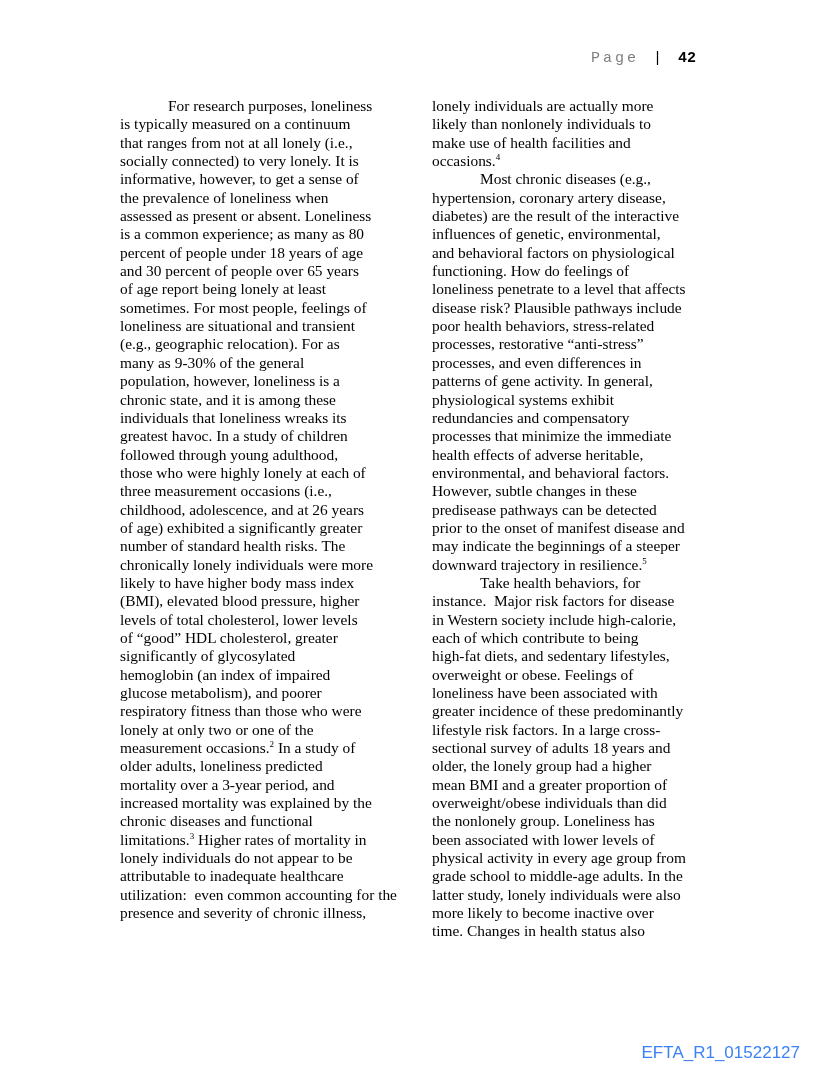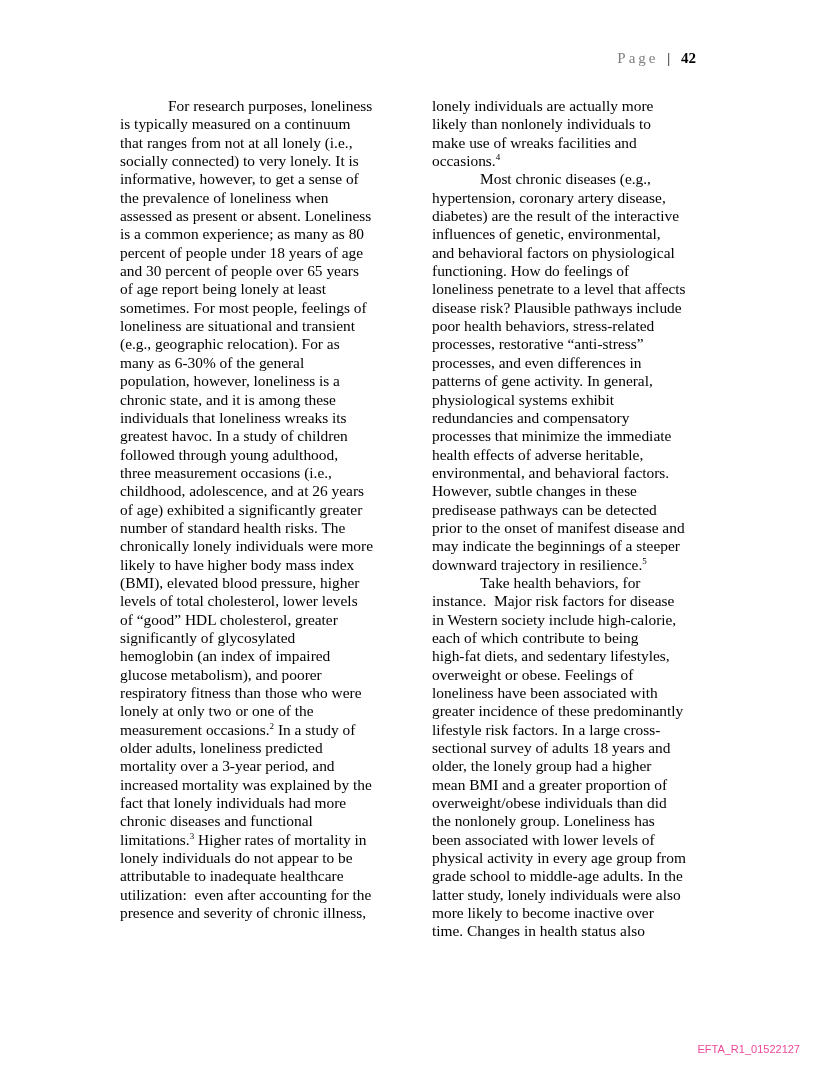--- a/index.html
+++ b/index.html
@@ -1,36 +1,36 @@
 <!DOCTYPE html>
 <html><head>
   <meta charset="utf-8">
   <style>
     html, body { margin: 0; padding: 0; background: #ffffff; }
     body { width: 816px; height: 1073px; position: relative; overflow: hidden; }
     .page-header {
       position: absolute; top: 50px; right: 120px;
-      font-family: Liberation Serif, serif; font-size: 15px; color: #7f7f7f;
+      font-family: Liberation Mono, monospace; font-size: 15px; color: #7f7f7f;
       letter-spacing: 3px;
     }
     .page-header .sep { color: #000; letter-spacing: 0; margin-left: 2px; }
     .page-header .num { color: #000; font-weight: bold; letter-spacing: 0; margin-left: 4px; }
     .col {
       position: absolute; top: 97px; width: 290px;
       font-family: "Liberation Serif", serif; font-size: 15.4px; line-height: 18.35px;
       color: #000;
     }
     .col-left { left: 120px; }
     .col-right { left: 432px; }
     .line { white-space: pre; display: block; }
     .indent { padding-left: 48px; }
     sup { font-size: 9px; line-height: 0; vertical-align: super; }
     .footer-id {
       position: absolute; right: 16px; top: 1043px;
-      font-family: "Liberation Sans", sans-serif; font-size: 11px; color: #ec4899;
+      font-family: "Liberation Sans", sans-serif; font-size: 17px; color: #3b82f6;
     }
   </style>
 </head>
 <body>
 
 <div class="page-header">
   <span>Page</span>
   <span class="sep">|</span>
   <span class="num">42</span>
 </div>
@@ -43,57 +43,57 @@
   <span class="line">informative, however, to get a sense of</span>
   <span class="line">the prevalence of loneliness when</span>
   <span class="line">assessed as present or absent. Loneliness</span>
   <span class="line">is a common experience; as many as 80</span>
   <span class="line">percent of people under 18 years of age</span>
   <span class="line">and 30 percent of people over 65 years</span>
   <span class="line">of age report being lonely at least</span>
   <span class="line">sometimes. For most people, feelings of</span>
   <span class="line">loneliness are situational and transient</span>
   <span class="line">(e.g., geographic relocation). For as</span>
-  <span class="line">many as 6-30% of the general</span>
+  <span class="line">many as 9-30% of the general</span>
   <span class="line">population, however, loneliness is a</span>
   <span class="line">chronic state, and it is among these</span>
   <span class="line">individuals that loneliness wreaks its</span>
   <span class="line">greatest havoc. In a study of children</span>
   <span class="line">followed through young adulthood,</span>
+  <span class="line">those who were highly lonely at each of</span>
   <span class="line">three measurement occasions (i.e.,</span>
   <span class="line">childhood, adolescence, and at 26 years</span>
   <span class="line">of age) exhibited a significantly greater</span>
   <span class="line">number of standard health risks. The</span>
   <span class="line">chronically lonely individuals were more</span>
   <span class="line">likely to have higher body mass index</span>
   <span class="line">(BMI), elevated blood pressure, higher</span>
   <span class="line">levels of total cholesterol, lower levels</span>
   <span class="line">of “good” HDL cholesterol, greater</span>
   <span class="line">significantly of glycosylated</span>
   <span class="line">hemoglobin (an index of impaired</span>
   <span class="line">glucose metabolism), and poorer</span>
   <span class="line">respiratory fitness than those who were</span>
   <span class="line">lonely at only two or one of the</span>
   <span class="line"><span>measurement occasions.</span><sup>2</sup><span> In a study of</span></span>
   <span class="line">older adults, loneliness predicted</span>
   <span class="line">mortality over a 3-year period, and</span>
   <span class="line">increased mortality was explained by the</span>
-  <span class="line">fact that lonely individuals had more</span>
   <span class="line">chronic diseases and functional</span>
   <span class="line"><span>limitations.</span><sup>3</sup><span> Higher rates of mortality in</span></span>
   <span class="line">lonely individuals do not appear to be</span>
   <span class="line">attributable to inadequate healthcare</span>
-  <span class="line">utilization:  even after accounting for the</span>
+  <span class="line">utilization:  even common accounting for the</span>
   <span class="line">presence and severity of chronic illness,</span>
 </div>
 
 <div class="col col-right">
   <span class="line">lonely individuals are actually more</span>
   <span class="line">likely than nonlonely individuals to</span>
-  <span class="line">make use of wreaks facilities and</span>
+  <span class="line">make use of health facilities and</span>
   <span class="line"><span>occasions.</span><sup>4</sup></span>
   <span class="line indent">Most chronic diseases (e.g.,</span>
   <span class="line">hypertension, coronary artery disease,</span>
   <span class="line">diabetes) are the result of the interactive</span>
   <span class="line">influences of genetic, environmental,</span>
   <span class="line">and behavioral factors on physiological</span>
   <span class="line">functioning. How do feelings of</span>
   <span class="line">loneliness penetrate to a level that affects</span>
   <span class="line">disease risk? Plausible pathways include</span>
   <span class="line">poor health behaviors, stress-related</span>

